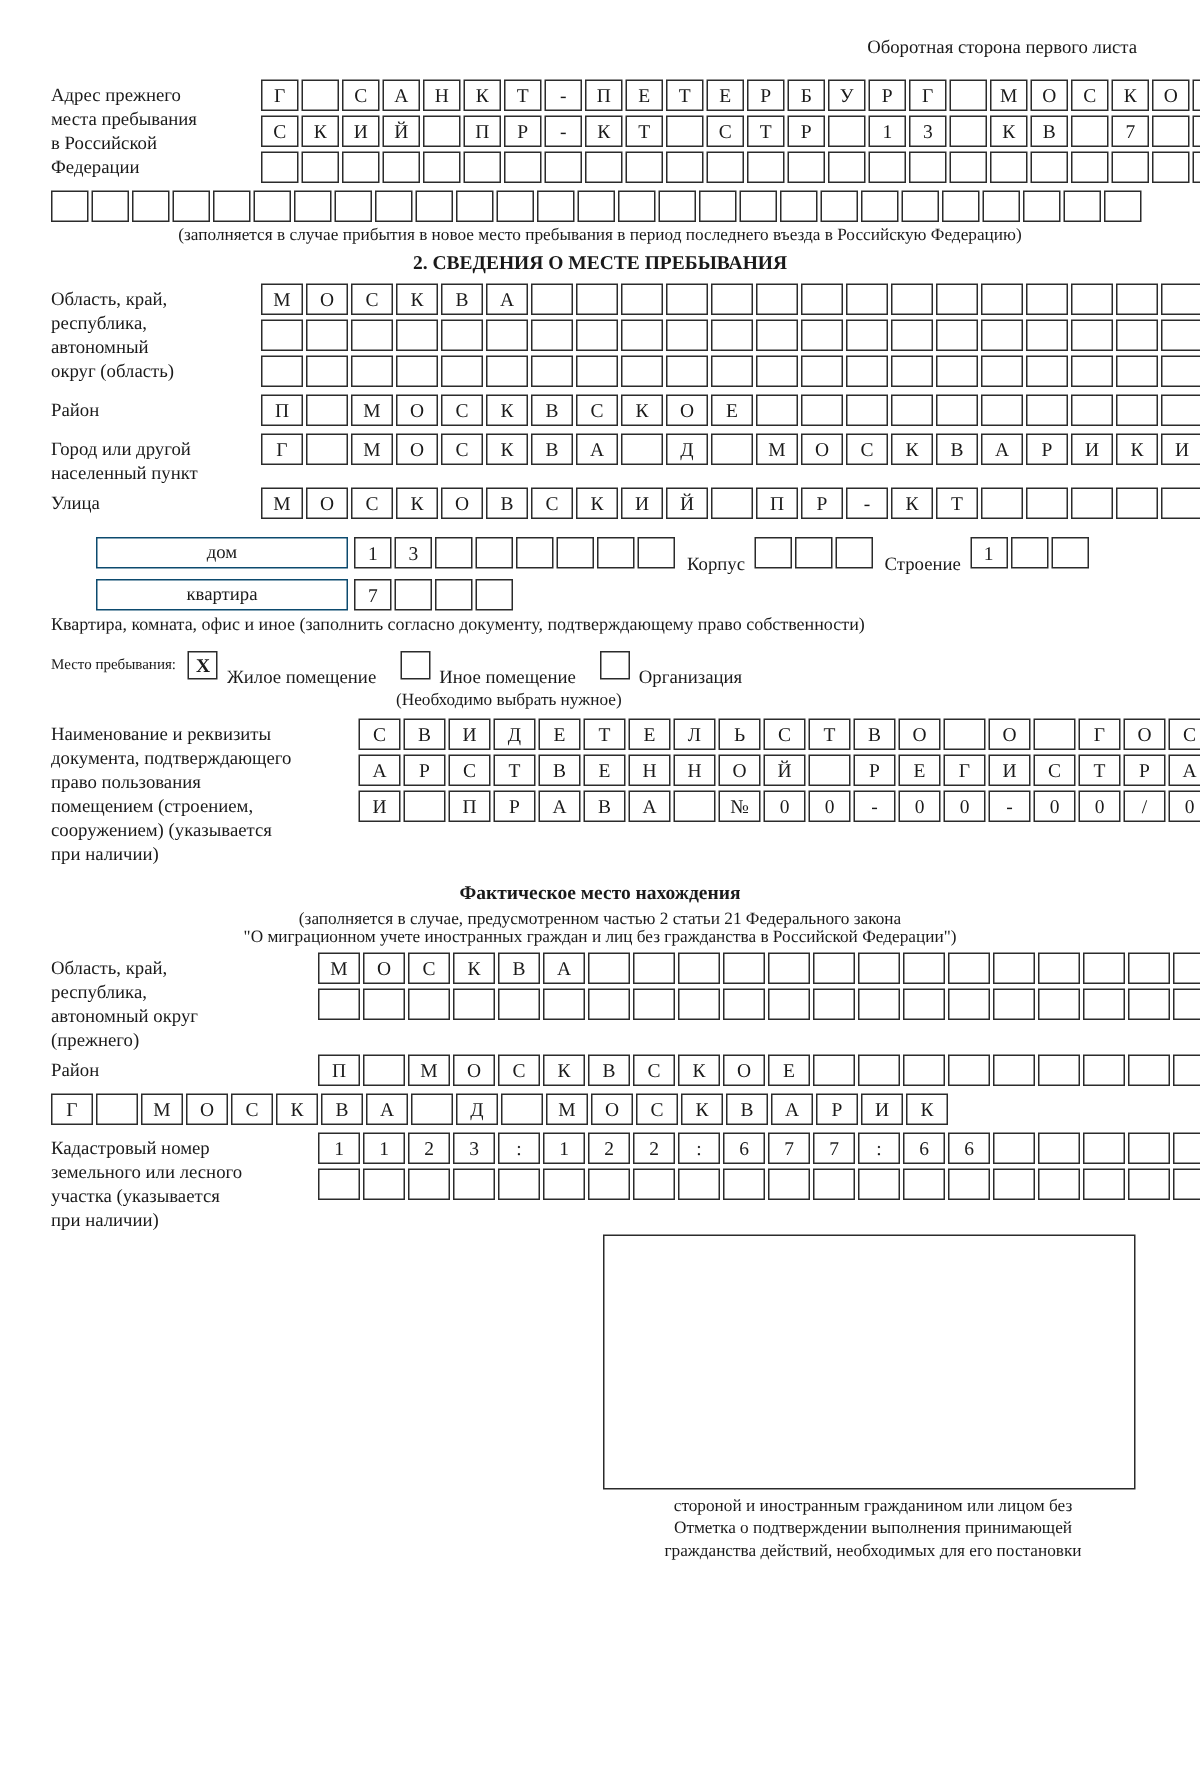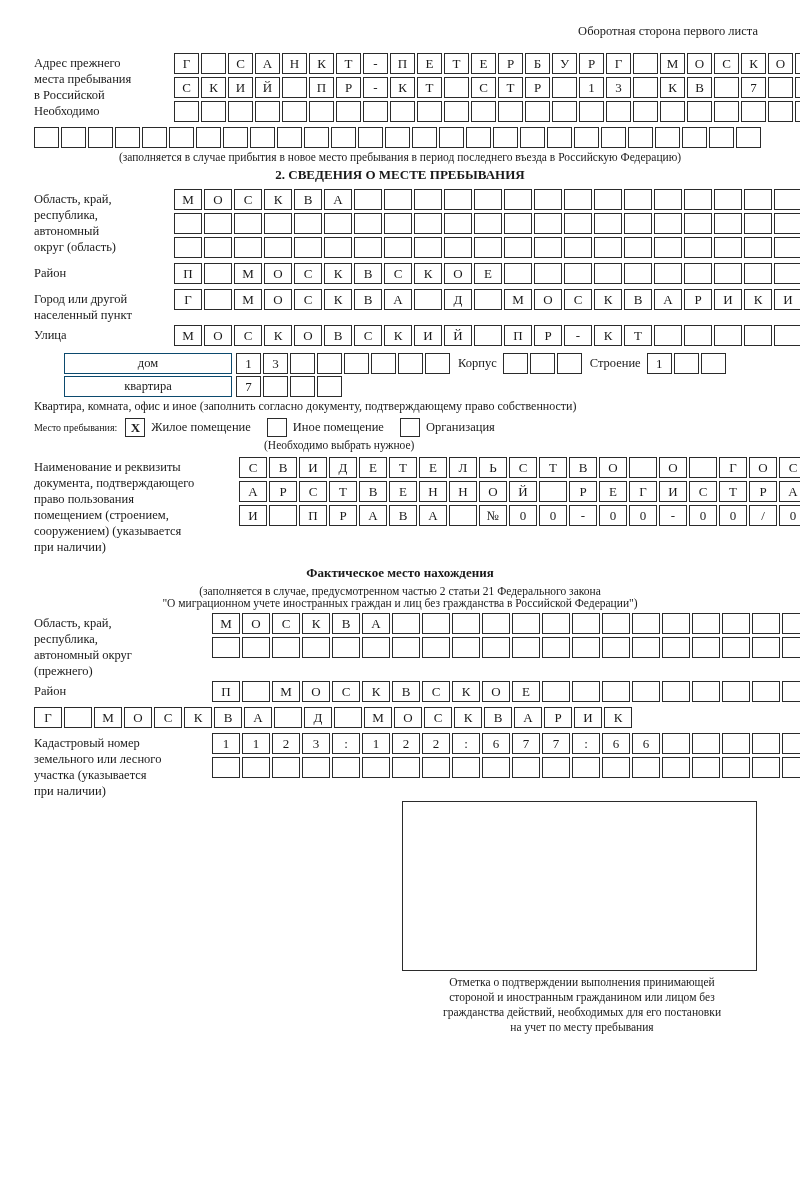--- a/index.html
+++ b/index.html
@@ -85,21 +85,21 @@
     line-height: 19px;
     margin-right: 4px;
   }
   .inline {
     display: flex;
     align-items: center;
     margin-bottom: 2px;
   }
   .inline .cap {
     font-size: 12.5px;
-    margin: 0 6px 0 6px;
+    margin: 16px 6px 0 6px;
     white-space: nowrap;
   }
   .desc {
     font-size: 12px;
     margin: 1px 0 4px 0;
   }
   .mark-x { font-weight: bold; }
   .subhead {
     text-align: center;
     font-weight: bold;
@@ -137,21 +137,21 @@
 
 <div class="page">
 
   <div class="hdr-right">Оборотная сторона первого листа</div>
 
   <div class="block">
     <div class="lblcol">
       <div>Адрес прежнего</div>
       <div>места пребывания</div>
       <div>в Российской</div>
-      <div>Необходимо</div>
+      <div>Федерации</div>
     </div>
     <div class="fieldcol" id="prev-address-grid">
         <div class="boxrow">
           <div class="bx">Г</div>
           <div class="bx"></div>
           <div class="bx">С</div>
           <div class="bx">А</div>
           <div class="bx">Н</div>
           <div class="bx">К</div>
           <div class="bx">Т</div>
@@ -723,19 +723,18 @@
           <div class="bx w28"></div>
           <div class="bx w28"></div>
           <div class="bx w28"></div>
           <div class="bx w28"></div>
         </div>
       </div>
   </div>
 
   <div class="stamp-area"></div>
   <div class="stamp-cap">
+    <div>стороной и иностранным гражданином или лицом без</div>
     <div>Отметка о подтверждении выполнения принимающей</div>
-    <div>стороной и иностранным гражданином или лицом без</div>
     <div>гражданства действий, необходимых для его постановки</div>
-    <div>на учет по месту пребывания</div>
   </div>
 
 </div>
 
 </body></html>

